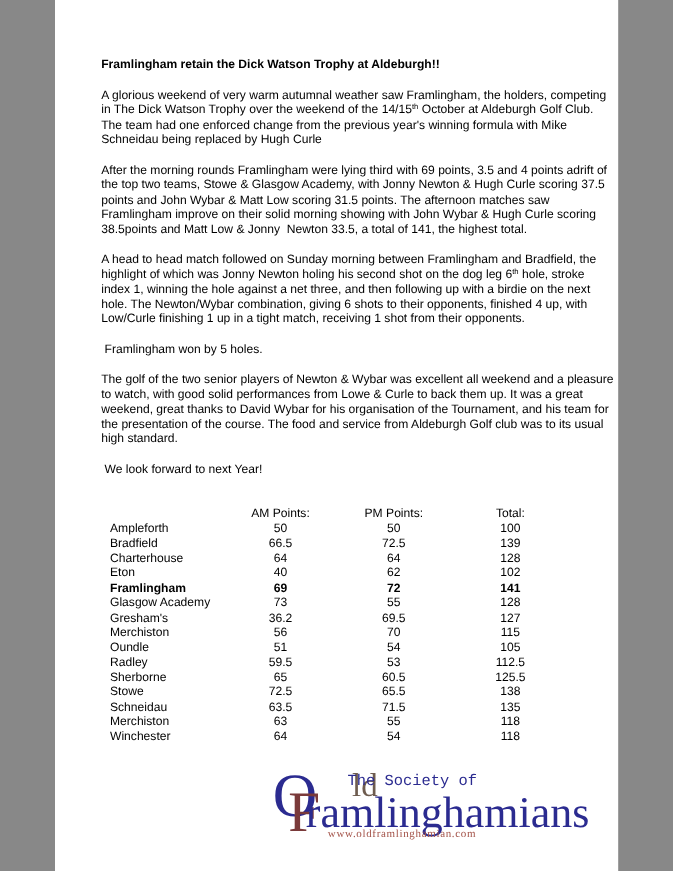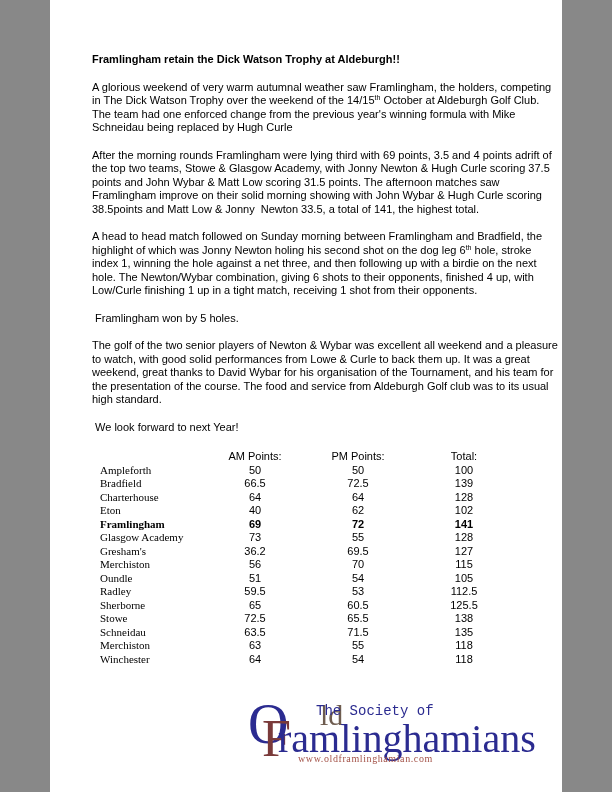--- a/index.html
+++ b/index.html
@@ -29,36 +29,36 @@
     white-space:pre-wrap;
   }
   .para sup{
     font-size:7px;
     line-height:0;
     vertical-align:4px;
   }
   table.results{
     border-collapse:collapse;
     table-layout:fixed;
-    margin:16px 0 0 8px;
+    margin:27px 0 0 8px;
   }
   table.results td,table.results th{
     padding:0;
     font-size:11px;
     line-height:13.5px;
     font-weight:normal;
     text-align:center;
     white-space:nowrap;
     overflow:hidden;
   }
   table.results .col-team{width:120px;}
   table.results .col-am{width:70px;}
   table.results .col-pm{width:136px;}
   table.results .col-total{width:76px;}
-  table.results td.team-cell,table.results th.team-cell{text-align:left;font-family:Liberation Serif, serif;}
+  table.results td.team-cell,table.results th.team-cell{text-align:left;}
   table.results tr.bold td{font-weight:bold;}
   
   .logo{
     position:absolute;
     left:186px;top:698px;
     width:268px;height:85px;
     font-family:"Liberation Serif","DejaVu Serif",serif;
   }
   .logo span{position:absolute;line-height:0.8;display:block;}
   .logo-o{left:12px;top:4px;font-size:56px;}

